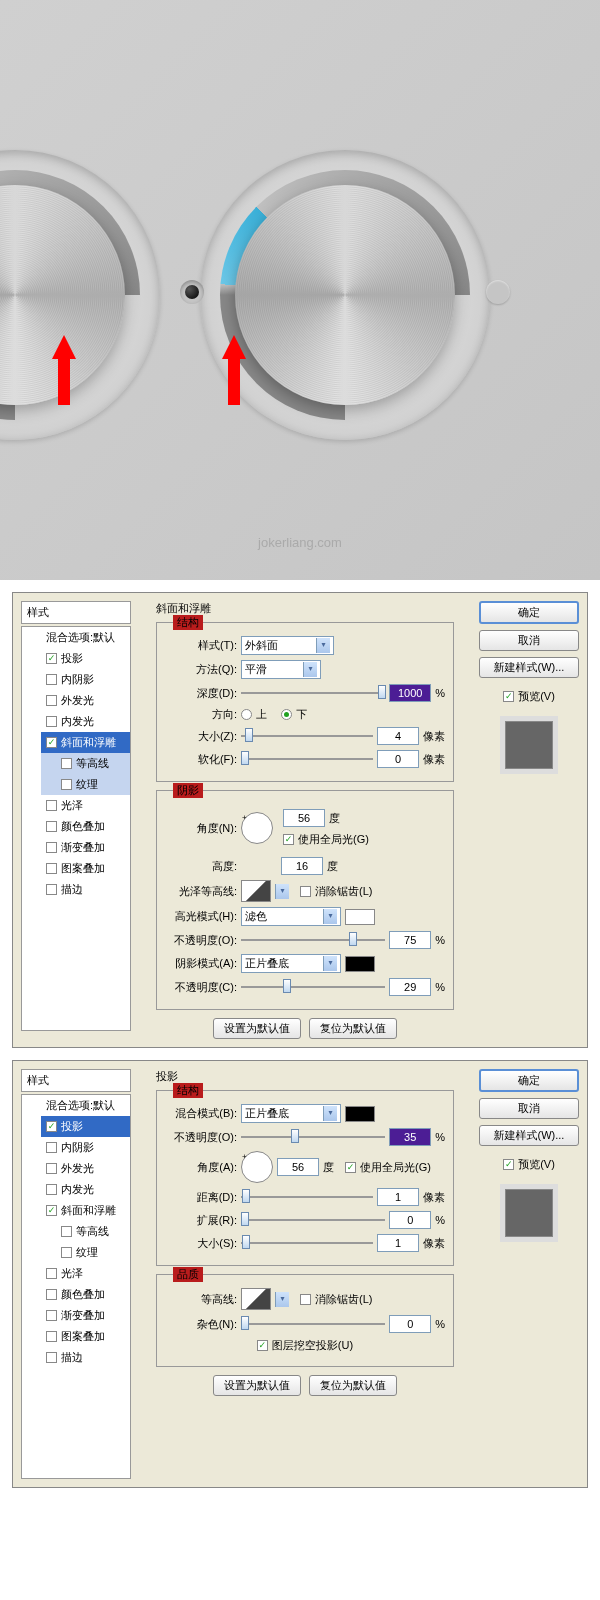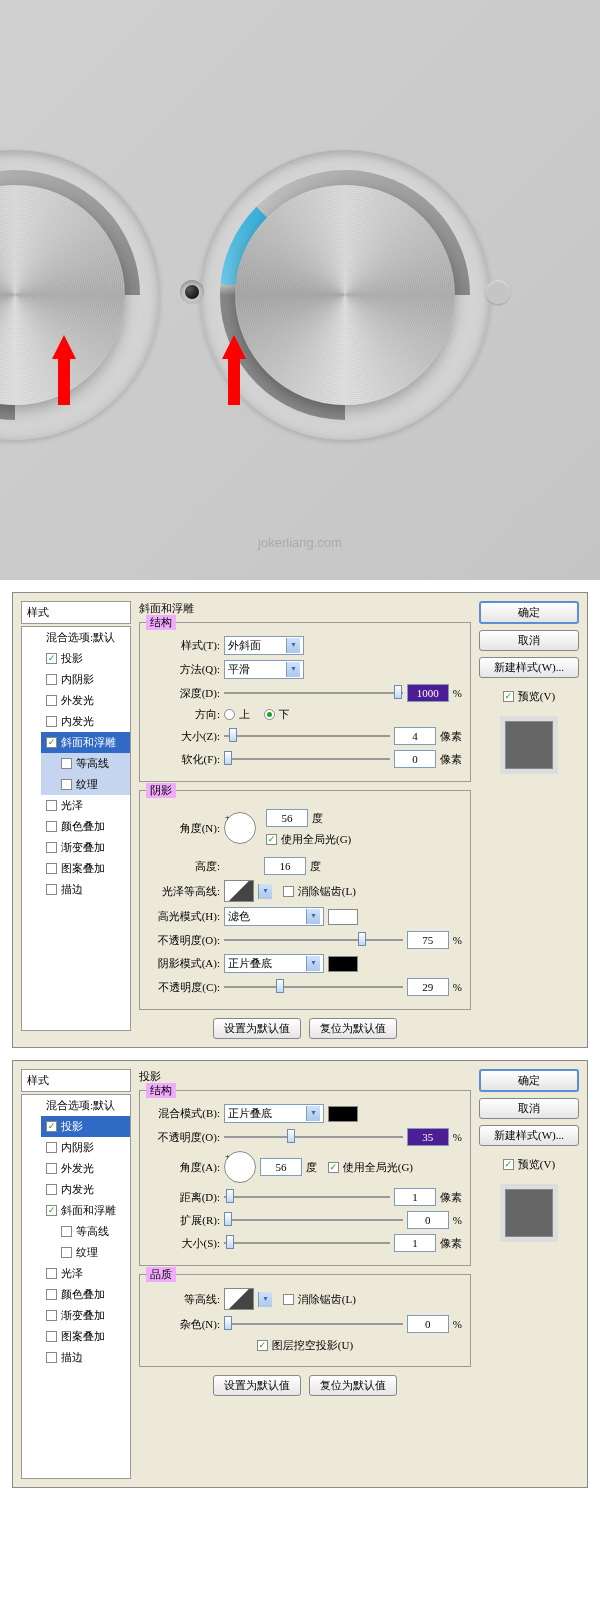--- a/index.html
+++ b/index.html
@@ -15,32 +15,32 @@
 .tab-left { left: -20px; top: 130px; box-shadow: inset 0 2px 4px rgba(0,0,0,0.3); }
 .tab-left::after { content: ''; position: absolute; inset: 5px; border-radius: 50%; background: radial-gradient(circle at 30% 30%, #555, #000); }
 .tab-right { right: -20px; top: 130px; box-shadow: inset 0 1px 2px rgba(255,255,255,0.5), 0 1px 2px rgba(0,0,0,0.2); }
 .arrow { position: absolute; width: 18px; height: 70px; }
 .arrow-head { width: 0; height: 0; border-left: 12px solid transparent; border-right: 12px solid transparent; border-bottom: 24px solid #ff0000; margin-left: -3px; }
 .arrow-body { width: 12px; height: 46px; background: #ff0000; margin-left: 3px; }
 .arrow1 { left: 55px; top: 335px; }
 .arrow2 { left: 225px; top: 335px; }
 .watermark { position: absolute; bottom: 30px; left: 50%; transform: translateX(-50%); color: #aaa; font-size: 13px; }
 
-.dialog { border: 1px solid #888; margin: 12px; padding: 8px; display: flex; gap: 8px; background: #ece9d8; font-family: Liberation Serif, serif; }
+.dialog { border: 1px solid #888; margin: 12px; padding: 8px; display: flex; gap: 25px; background: #ece9d8; }
 .sidebar { width: 110px; }
 .sidebar-header { border: 1px solid #999; padding: 3px 5px; background: #fff; margin-bottom: 2px; }
 .sidebar-list { border: 1px solid #999; background: #fff; padding-left: 19px; }
 .sidebar-item { padding: 3px 5px; display: flex; align-items: center; gap: 4px; cursor: pointer; }
 .sidebar-item.selected { background: #316ac5; color: #fff; }
 .sidebar-sub { padding-left: 20px; background: #c5d5ef; }
 .chk { width: 11px; height: 11px; border: 1px solid #888; background: #fff; display: inline-block; text-align: center; line-height: 9px; font-size: 9px; color: #21a121; }
 
 .main { flex: 1; }
 .fieldset { border: 1px solid #999; padding: 8px; margin-bottom: 8px; position: relative; }
-.fieldset-title { position: absolute; top: -8px; left: 6px; background: #f0abfc; padding: 0 4px; }
+.fieldset-title { position: absolute; top: -8px; left: 16px; background: #b91c1c; padding: 0 4px; }
 .row { display: flex; align-items: center; margin: 5px 0; gap: 4px; }
 .lbl { width: 72px; text-align: right; }
 .select { border: 1px solid #7f9db9; background: #fff; height: 19px; padding: 1px 3px; display: flex; align-items: center; justify-content: space-between; }
 .select-arrow { width: 14px; height: 15px; background: linear-gradient(#cfe3fb, #abc7ec); border-left: 1px solid #7f9db9; text-align: center; line-height: 14px; font-size: 8px; color: #4a6a9c; }
 .slider { flex: 1; height: 16px; position: relative; display: flex; align-items: center; }
 .slider-track { height: 2px; background: #999; flex: 1; position: relative; }
 .slider-thumb { position: absolute; width: 8px; height: 14px; background: linear-gradient(#fff, #c0d8f0); border: 1px solid #6a8ab0; top: -7px; }
 .numbox { width: 42px; height: 18px; border: 1px solid #7f9db9; background: #fff; text-align: center; line-height: 16px; }
 .numbox.sel { background: #4c1d95; color: #fff; }
 .radio { width: 11px; height: 11px; border: 1px solid #888; border-radius: 50%; background: #fff; display: inline-block; }
@@ -145,21 +145,21 @@
       <div style="height:130px"></div>
     </div>
   </div>
 
   <div class="main">
     <div style="margin-bottom:6px">斜面和浮雕</div>
     <div class="fieldset">
       <div class="fieldset-title">结构</div>
       <div class="row">
           <span class="lbl">样式(T):</span>
-          <div class="select" style="width:80px">
+          <div class="select" style="width:93px">
             <span>外斜面</span>
             <span class="select-arrow">▾</span>
           </div>
         </div>
       <div class="row">
           <span class="lbl">方法(Q):</span>
           <div class="select" style="width:80px">
             <span>平滑</span>
             <span class="select-arrow">▾</span>
           </div>

